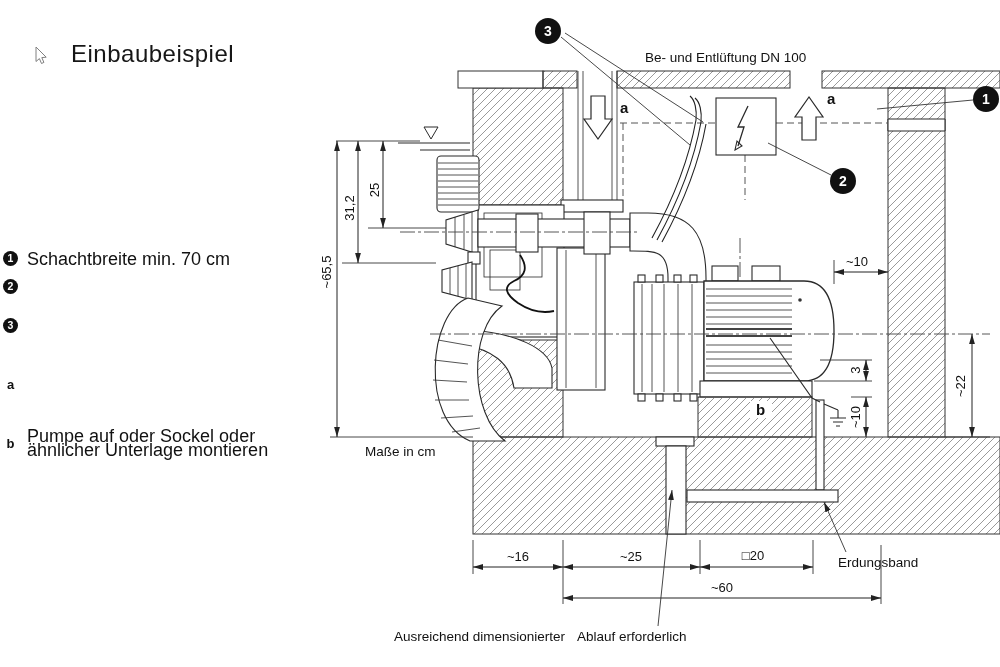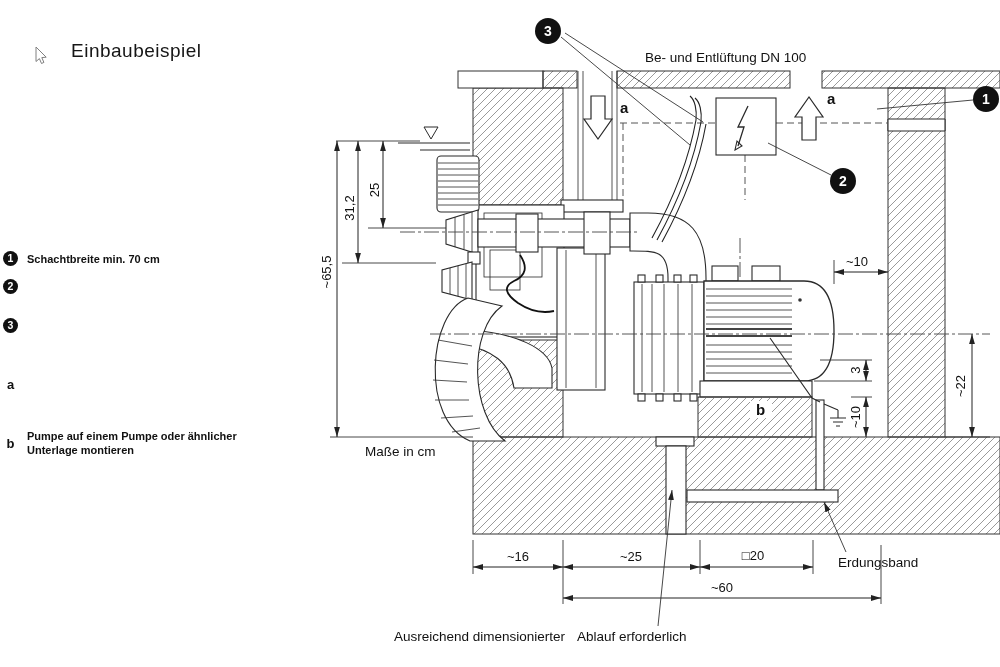--- a/index.html
+++ b/index.html
@@ -1,24 +1,24 @@
 <!DOCTYPE html>
 <html><head>
 <meta charset="utf-8">
 <style>
   html,body{margin:0;padding:0;background:#fff;}
   #page{position:relative;width:1000px;height:667px;background:#fff;overflow:hidden;
         font-family:"Liberation Sans",sans-serif;color:#111;}
   #drawing{position:absolute;left:0;top:0;}
-  .page-title{position:absolute;left:71px;top:40px;font-size:19px;letter-spacing:.5px;color:#161616;}
+  .page-title{position:absolute;left:71px;top:40px;font-size:24px;letter-spacing:.5px;color:#161616;}
   .legend-item{position:absolute;left:3px;display:flex;gap:9px;align-items:center;width:278px;}
   .legend-marker{flex:0 0 15px;height:15px;border-radius:50%;background:#111;color:#fff;
         font-weight:bold;font-size:10.5px;line-height:15px;text-align:center;}
   .legend-letter{flex:0 0 15px;font-weight:bold;font-size:13px;color:#111;text-align:center;}
-  .legend-text{font-size:11px;line-height:14px;color:#111;width:246px;font-weight:bold;}
+  .legend-text{font-size:18px;line-height:14px;color:#111;width:246px;}
   svg text{font-family:"Liberation Sans",sans-serif;fill:#111;}
   .t13{font-size:13px;}
   .lbl{font-size:13.5px;}
   .big-letter{font-size:15px;font-weight:bold;}
   .circ-num{font-size:14px;font-weight:bold;fill:#fff;}
   .dim{stroke:#222;stroke-width:1;fill:none;}
   .ext{stroke:#333;stroke-width:.9;fill:none;}
   .ln{stroke:#2a2a2a;stroke-width:1.1;fill:none;}
   .wh{fill:#fff;stroke:#2a2a2a;stroke-width:1.1;}
   .thin{stroke:#2a2a2a;stroke-width:.8;fill:none;}
@@ -237,16 +237,16 @@
     <span class="legend-marker">2</span>
   </div>
   <div class="legend-item" style="top:318px">
     <span class="legend-marker">3</span>
   </div>
   <div class="legend-item" style="top:377px">
     <span class="legend-letter">a</span>
   </div>
   <div class="legend-item" style="top:429px">
     <span class="legend-letter">b</span>
-    <span class="legend-text">Pumpe auf einem Pumpe oder ähnlicher Unterlage montieren</span>
+    <span class="legend-text">Pumpe auf oder Sockel oder ähnlicher Unterlage montieren</span>
   </div>
 
 </div>
 
 </body></html>

